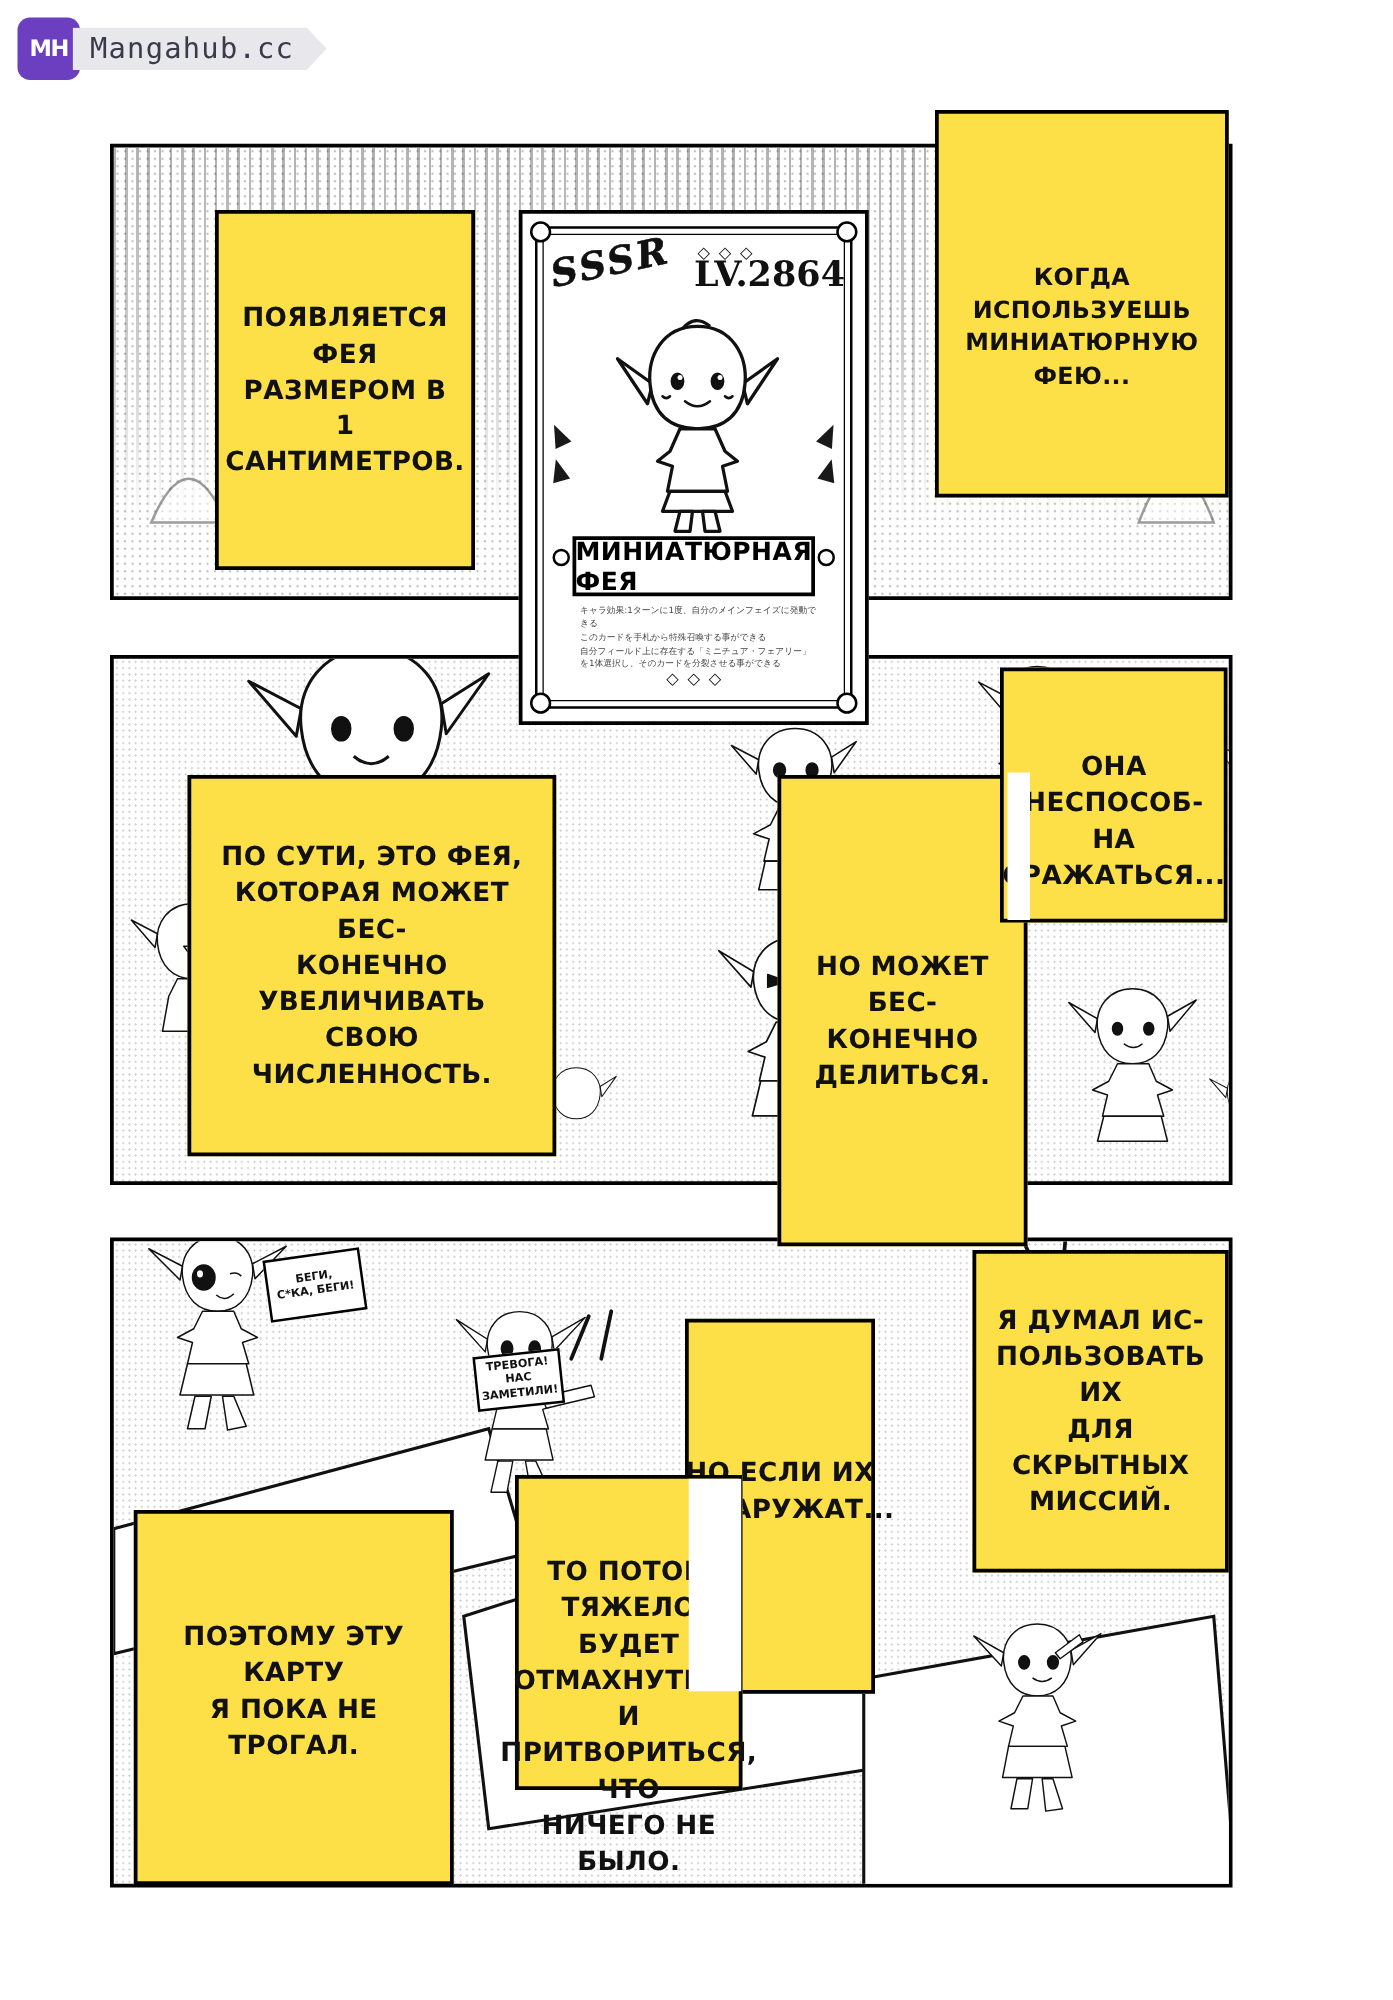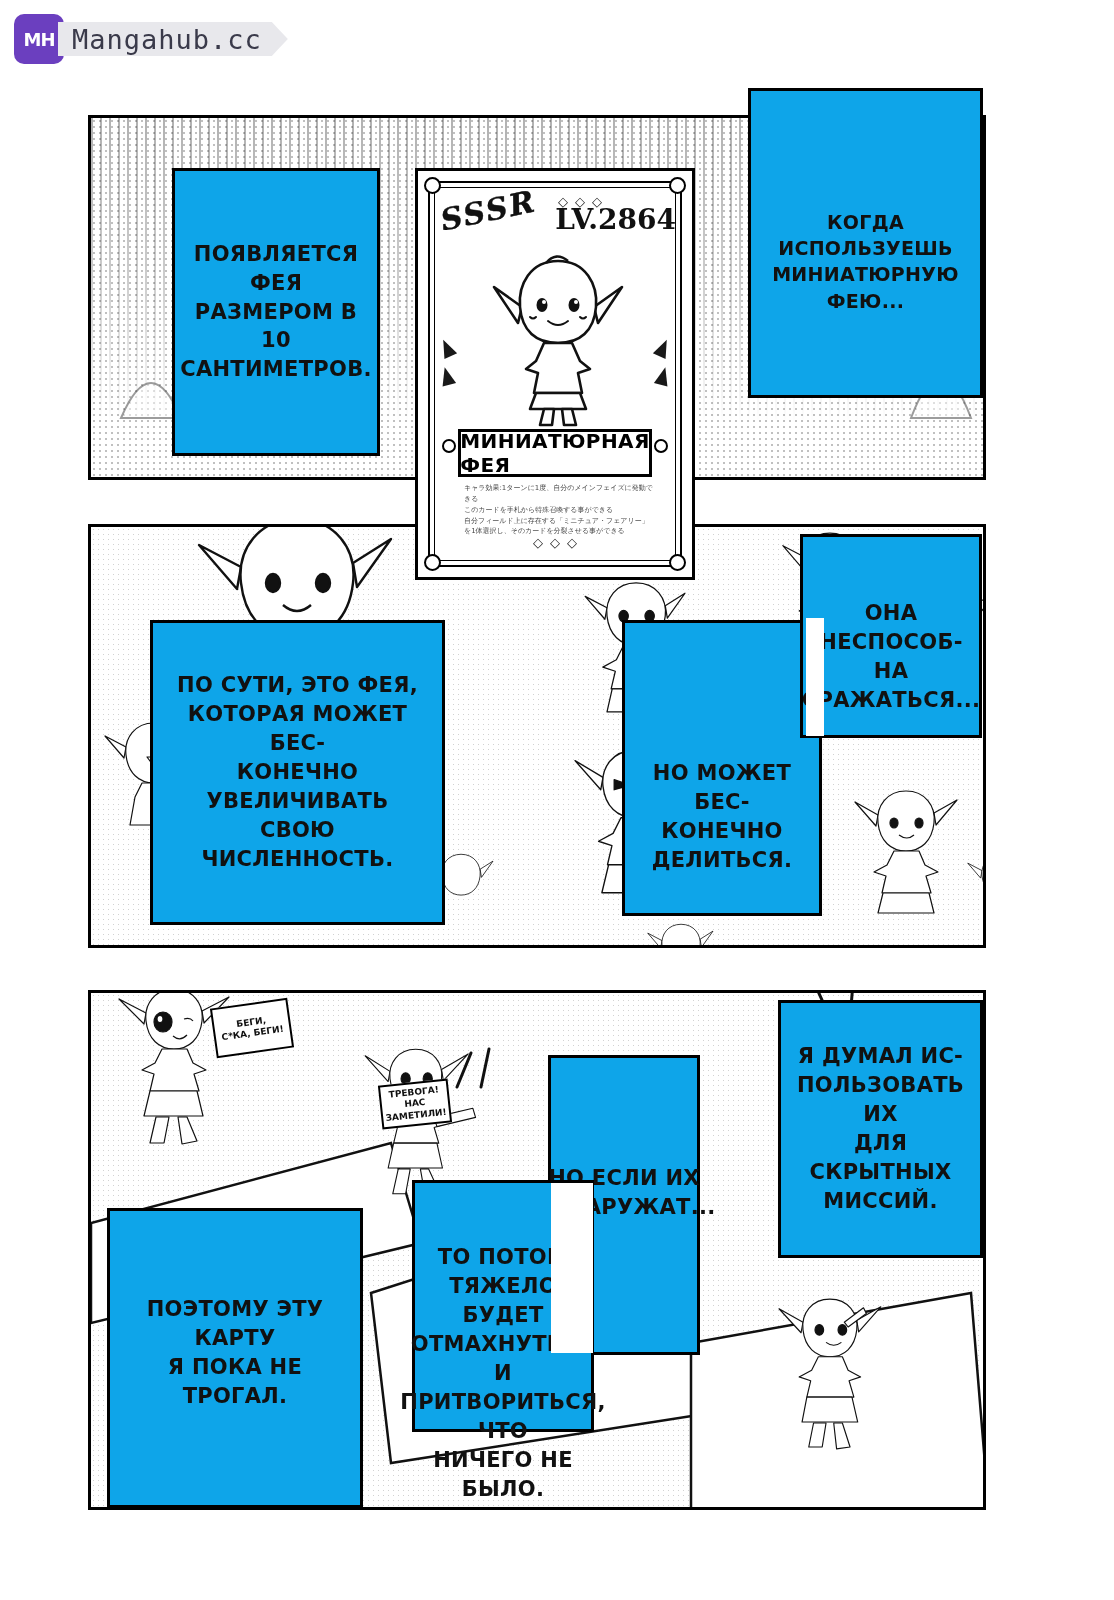--- a/index.html
+++ b/index.html
@@ -36,21 +36,21 @@
     display: flex;
     align-items: center;
     justify-content: center;
     letter-spacing: -1px;
     font-family: "DejaVu Sans", sans-serif;
   }
   #wm-label {
     height: 34px;
     background: #e8e8ec;
     color: #3a3a4a;
-    font-size: 27px;
+    font-size: 23px;
     letter-spacing: 1px;
     display: flex;
     align-items: center;
     padding: 0 26px 0 14px;
     margin-left: -6px;
     font-family: "DejaVu Sans Mono", monospace;
     clip-path: polygon(0 0, calc(100% - 16px) 0, 100% 50%, calc(100% - 16px) 100%, 0 100%);
   }
 
   
@@ -82,21 +82,21 @@
       rgba(0,0,0,.30) 0px, rgba(0,0,0,.30) 2px,
       rgba(0,0,0,0) 2px, rgba(0,0,0,0) 9px);
     mask-image: linear-gradient(180deg, #000 0%, rgba(0,0,0,.65) 45%, rgba(0,0,0,0) 85%);
     -webkit-mask-image: linear-gradient(180deg, #000 0%, rgba(0,0,0,.65) 45%, rgba(0,0,0,0) 85%);
   }
 
   
   .box {
     position: absolute;
     border: 3px solid #000;
-    background: #0ea5e9;
+    background: #fde047;
     box-sizing: border-box;
     display: flex;
     align-items: center;
     justify-content: center;
     text-align: center;
     z-index: 20;
   }
   .box .txt {
     font-family: "DejaVu Sans", sans-serif;
     font-weight: bold;
@@ -256,21 +256,21 @@
       <path d="M30 300 q 30 -70 60 0 z"></path>
       <path d="M120 330 q 25 -60 50 0 z"></path>
       <path d="M820 300 q 30 -80 60 0 z"></path>
     </g>
   </svg>
 </div>
 
 <div class="box" style="left:172px; top:168px; width:208px; height:288px;">
   <div class="txt">ПОЯВЛЯЕТСЯ
 ФЕЯ РАЗМЕРОМ В
-10 САНТИМЕТРОВ.</div>
+1 САНТИМЕТРОВ.</div>
 </div>
 
 <div class="box" style="left:748px; top:88px; width:235px; height:310px;">
   <div class="txt small" style="font-size:19px; align-self:flex-start; margin-top:112px;">КОГДА ИСПОЛЬЗУЕШЬ
 МИНИАТЮРНУЮ ФЕЮ...</div>
 </div>
 
 <div id="card">
   <div class="inner-frame"></div>
   <div class="inner-frame2"></div>
@@ -433,21 +433,21 @@
   </svg>
 </div>
 
 <div class="box" style="left:150px; top:620px; width:295px; height:305px;">
   <div class="txt">ПО СУТИ, ЭТО ФЕЯ,
 КОТОРАЯ МОЖЕТ БЕС-
 КОНЕЧНО УВЕЛИЧИВАТЬ
 СВОЮ ЧИСЛЕННОСТЬ.</div>
 </div>
 
-<div class="box" style="left:622px; top:620px; width:200px; height:296px;">
+<div class="box" style="left:622px; top:620px; width:200px; height:377px;">
   <div class="txt small" style="margin-top:130px; align-self:flex-start;">НО МОЖЕТ БЕС-
 КОНЕЧНО ДЕЛИТЬСЯ.</div>
 </div>
 
 <div class="box" style="left:800px; top:534px; width:182px; height:204px;">
   <div class="txt small" style="margin-top:56px; align-self:flex-start;">ОНА НЕСПОСОБ-
 НА СРАЖАТЬСЯ...</div>
 </div>
 
 <div class="notch" style="left:806px; top:618px; width:18px; height:118px;"></div>

